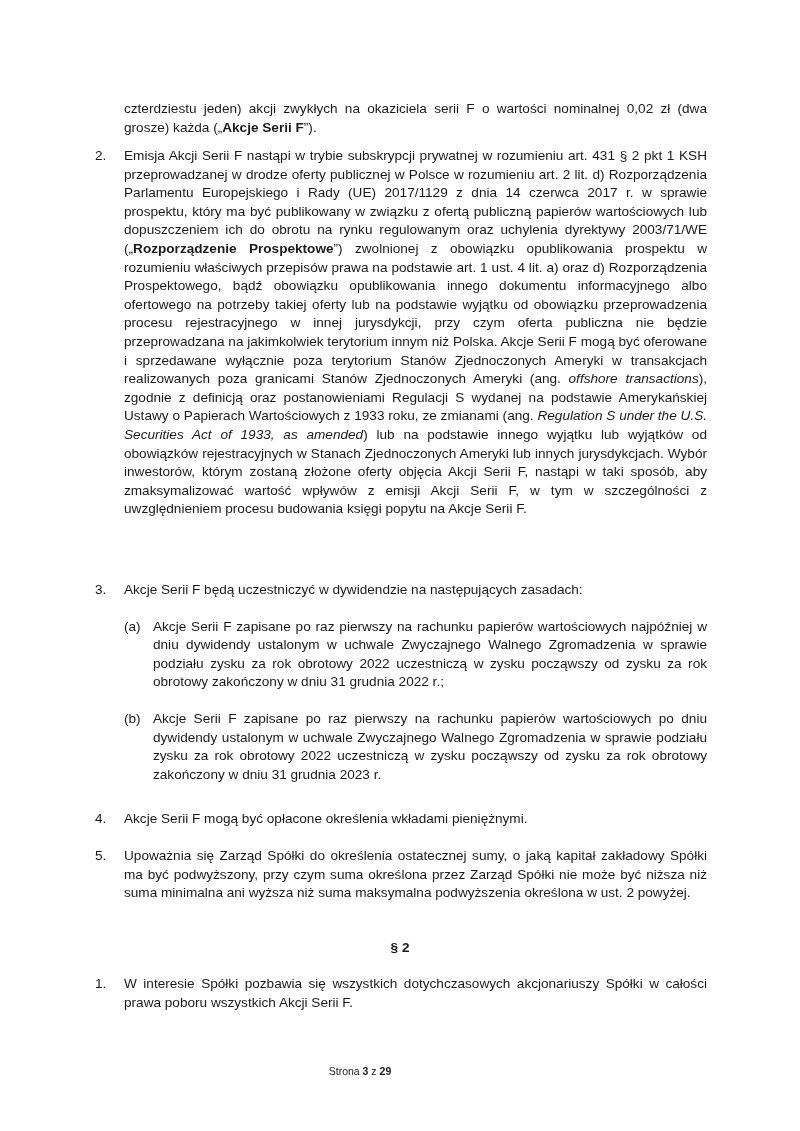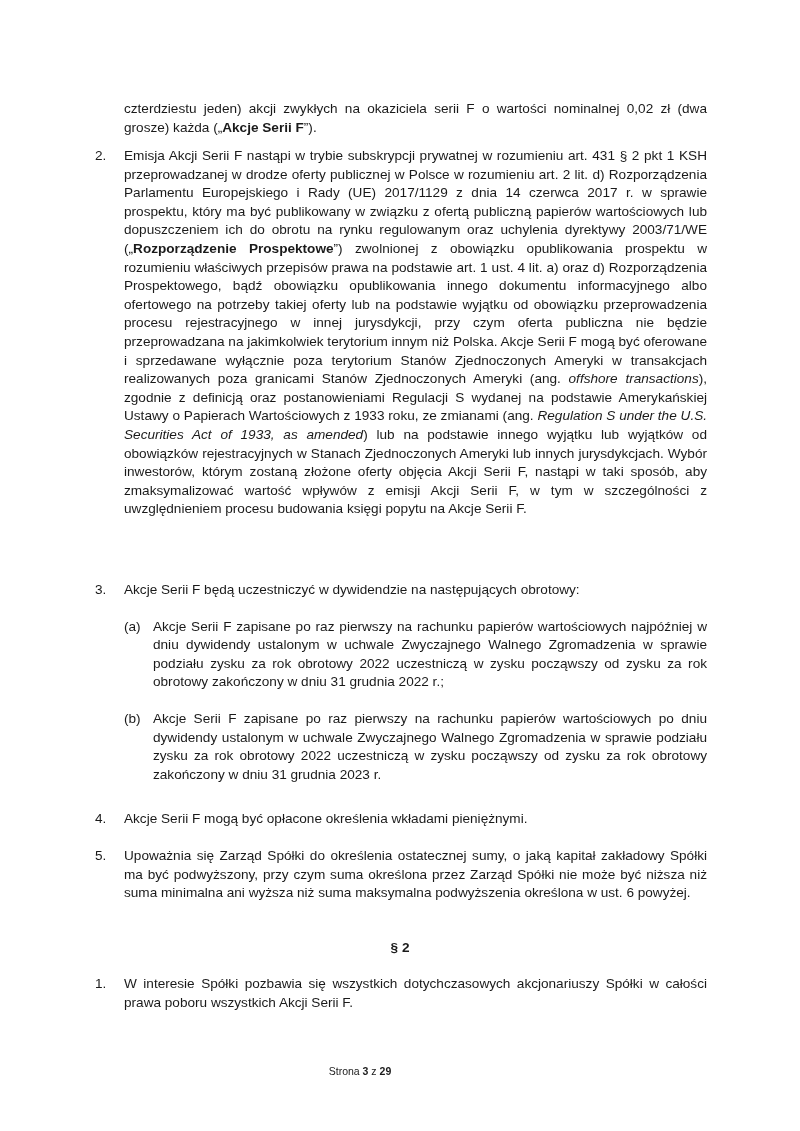--- a/index.html
+++ b/index.html
@@ -34,21 +34,21 @@
   <div class="block" style="top:147px;">
     <div class="item">
       <span class="num">2.</span>
       <div class="txt"><span>Emisja Akcji Serii F nastąpi w trybie subskrypcji prywatnej w rozumieniu art. 431 § 2 pkt 1 KSH przeprowadzanej w drodze oferty publicznej w Polsce w rozumieniu art. 2 lit. d) Rozporządzenia Parlamentu Europejskiego i Rady (UE) 2017/1129 z dnia 14 czerwca 2017 r. w sprawie prospektu, który ma być publikowany w związku z ofertą publiczną papierów wartościowych lub dopuszczeniem ich do obrotu na rynku regulowanym oraz uchylenia dyrektywy 2003/71/WE („</span><b>Rozporządzenie Prospektowe</b><span>”) zwolnionej z obowiązku opublikowania prospektu w rozumieniu właściwych przepisów prawa na podstawie art. 1 ust. 4 lit. a) oraz d) Rozporządzenia Prospektowego, bądź obowiązku opublikowania innego dokumentu informacyjnego albo ofertowego na potrzeby takiej oferty lub na podstawie wyjątku od obowiązku przeprowadzenia procesu rejestracyjnego w innej jurysdykcji, przy czym oferta publiczna nie będzie przeprowadzana na jakimkolwiek terytorium innym niż Polska. Akcje Serii F mogą być oferowane i sprzedawane wyłącznie poza terytorium Stanów Zjednoczonych Ameryki w transakcjach realizowanych poza granicami Stanów Zjednoczonych Ameryki (ang. </span><i>offshore transactions</i><span>), zgodnie z definicją oraz postanowieniami Regulacji S wydanej na podstawie Amerykańskiej Ustawy o Papierach Wartościowych z 1933 roku, ze zmianami (ang. </span><i>Regulation S under the U.S. Securities Act of 1933, as amended</i><span>) lub na podstawie innego wyjątku lub wyjątków od obowiązków rejestracyjnych w Stanach Zjednoczonych Ameryki lub innych jurysdykcjach. Wybór inwestorów, którym zostaną złożone oferty objęcia Akcji Serii F, nastąpi w taki sposób, aby zmaksymalizować wartość wpływów z emisji Akcji Serii F, w tym w szczególności z uwzględnieniem procesu budowania księgi popytu na Akcje Serii F.</span></div>
     </div>
   </div>
 
   <div class="block" style="top:581px;">
     <div class="item">
       <span class="num">3.</span>
-      <div class="txt">Akcje Serii F będą uczestniczyć w dywidendzie na następujących obrotowy:</div>
+      <div class="txt">Akcje Serii F będą uczestniczyć w dywidendzie na następujących zasadach:</div>
     </div>
     <div class="gap"></div>
     <div class="sub">
       <span class="subnum">(a)</span>
       <div class="txt">Akcje Serii F zapisane po raz pierwszy na rachunku papierów wartościowych najpóźniej w dniu dywidendy ustalonym w uchwale Zwyczajnego Walnego Zgromadzenia w sprawie podziału zysku za rok obrotowy 2022 uczestniczą w zysku począwszy od zysku za rok obrotowy zakończony w dniu 31 grudnia 2022 r.;</div>
     </div>
     <div class="gap"></div>
     <div class="sub">
       <span class="subnum">(b)</span>
       <div class="txt">Akcje Serii F zapisane po raz pierwszy na rachunku papierów wartościowych po dniu dywidendy ustalonym w uchwale Zwyczajnego Walnego Zgromadzenia w sprawie podziału zysku za rok obrotowy 2022 uczestniczą w zysku począwszy od zysku za rok obrotowy zakończony w dniu 31 grudnia 2023 r.</div>
@@ -58,21 +58,21 @@
   <div class="block" style="top:810px;">
     <div class="item">
       <span class="num">4.</span>
       <div class="txt">Akcje Serii F mogą być opłacone określenia wkładami pieniężnymi.</div>
     </div>
   </div>
 
   <div class="block" style="top:847px;">
     <div class="item">
       <span class="num">5.</span>
-      <div class="txt">Upoważnia się Zarząd Spółki do określenia ostatecznej sumy, o jaką kapitał zakładowy Spółki ma być podwyższony, przy czym suma określona przez Zarząd Spółki nie może być niższa niż suma minimalna ani wyższa niż suma maksymalna podwyższenia określona w ust. 6 powyżej.</div>
+      <div class="txt">Upoważnia się Zarząd Spółki do określenia ostatecznej sumy, o jaką kapitał zakładowy Spółki ma być podwyższony, przy czym suma określona przez Zarząd Spółki nie może być niższa niż suma minimalna ani wyższa niż suma maksymalna podwyższenia określona w ust. 2 powyżej.</div>
     </div>
   </div>
 
   <div class="section" style="top:939px;">§ 2</div>
 
   <div class="block" style="top:975px;">
     <div class="item">
       <span class="num">1.</span>
       <div class="txt">W interesie Spółki pozbawia się wszystkich dotychczasowych akcjonariuszy Spółki w całości prawa poboru wszystkich Akcji Serii F.</div>
     </div>

